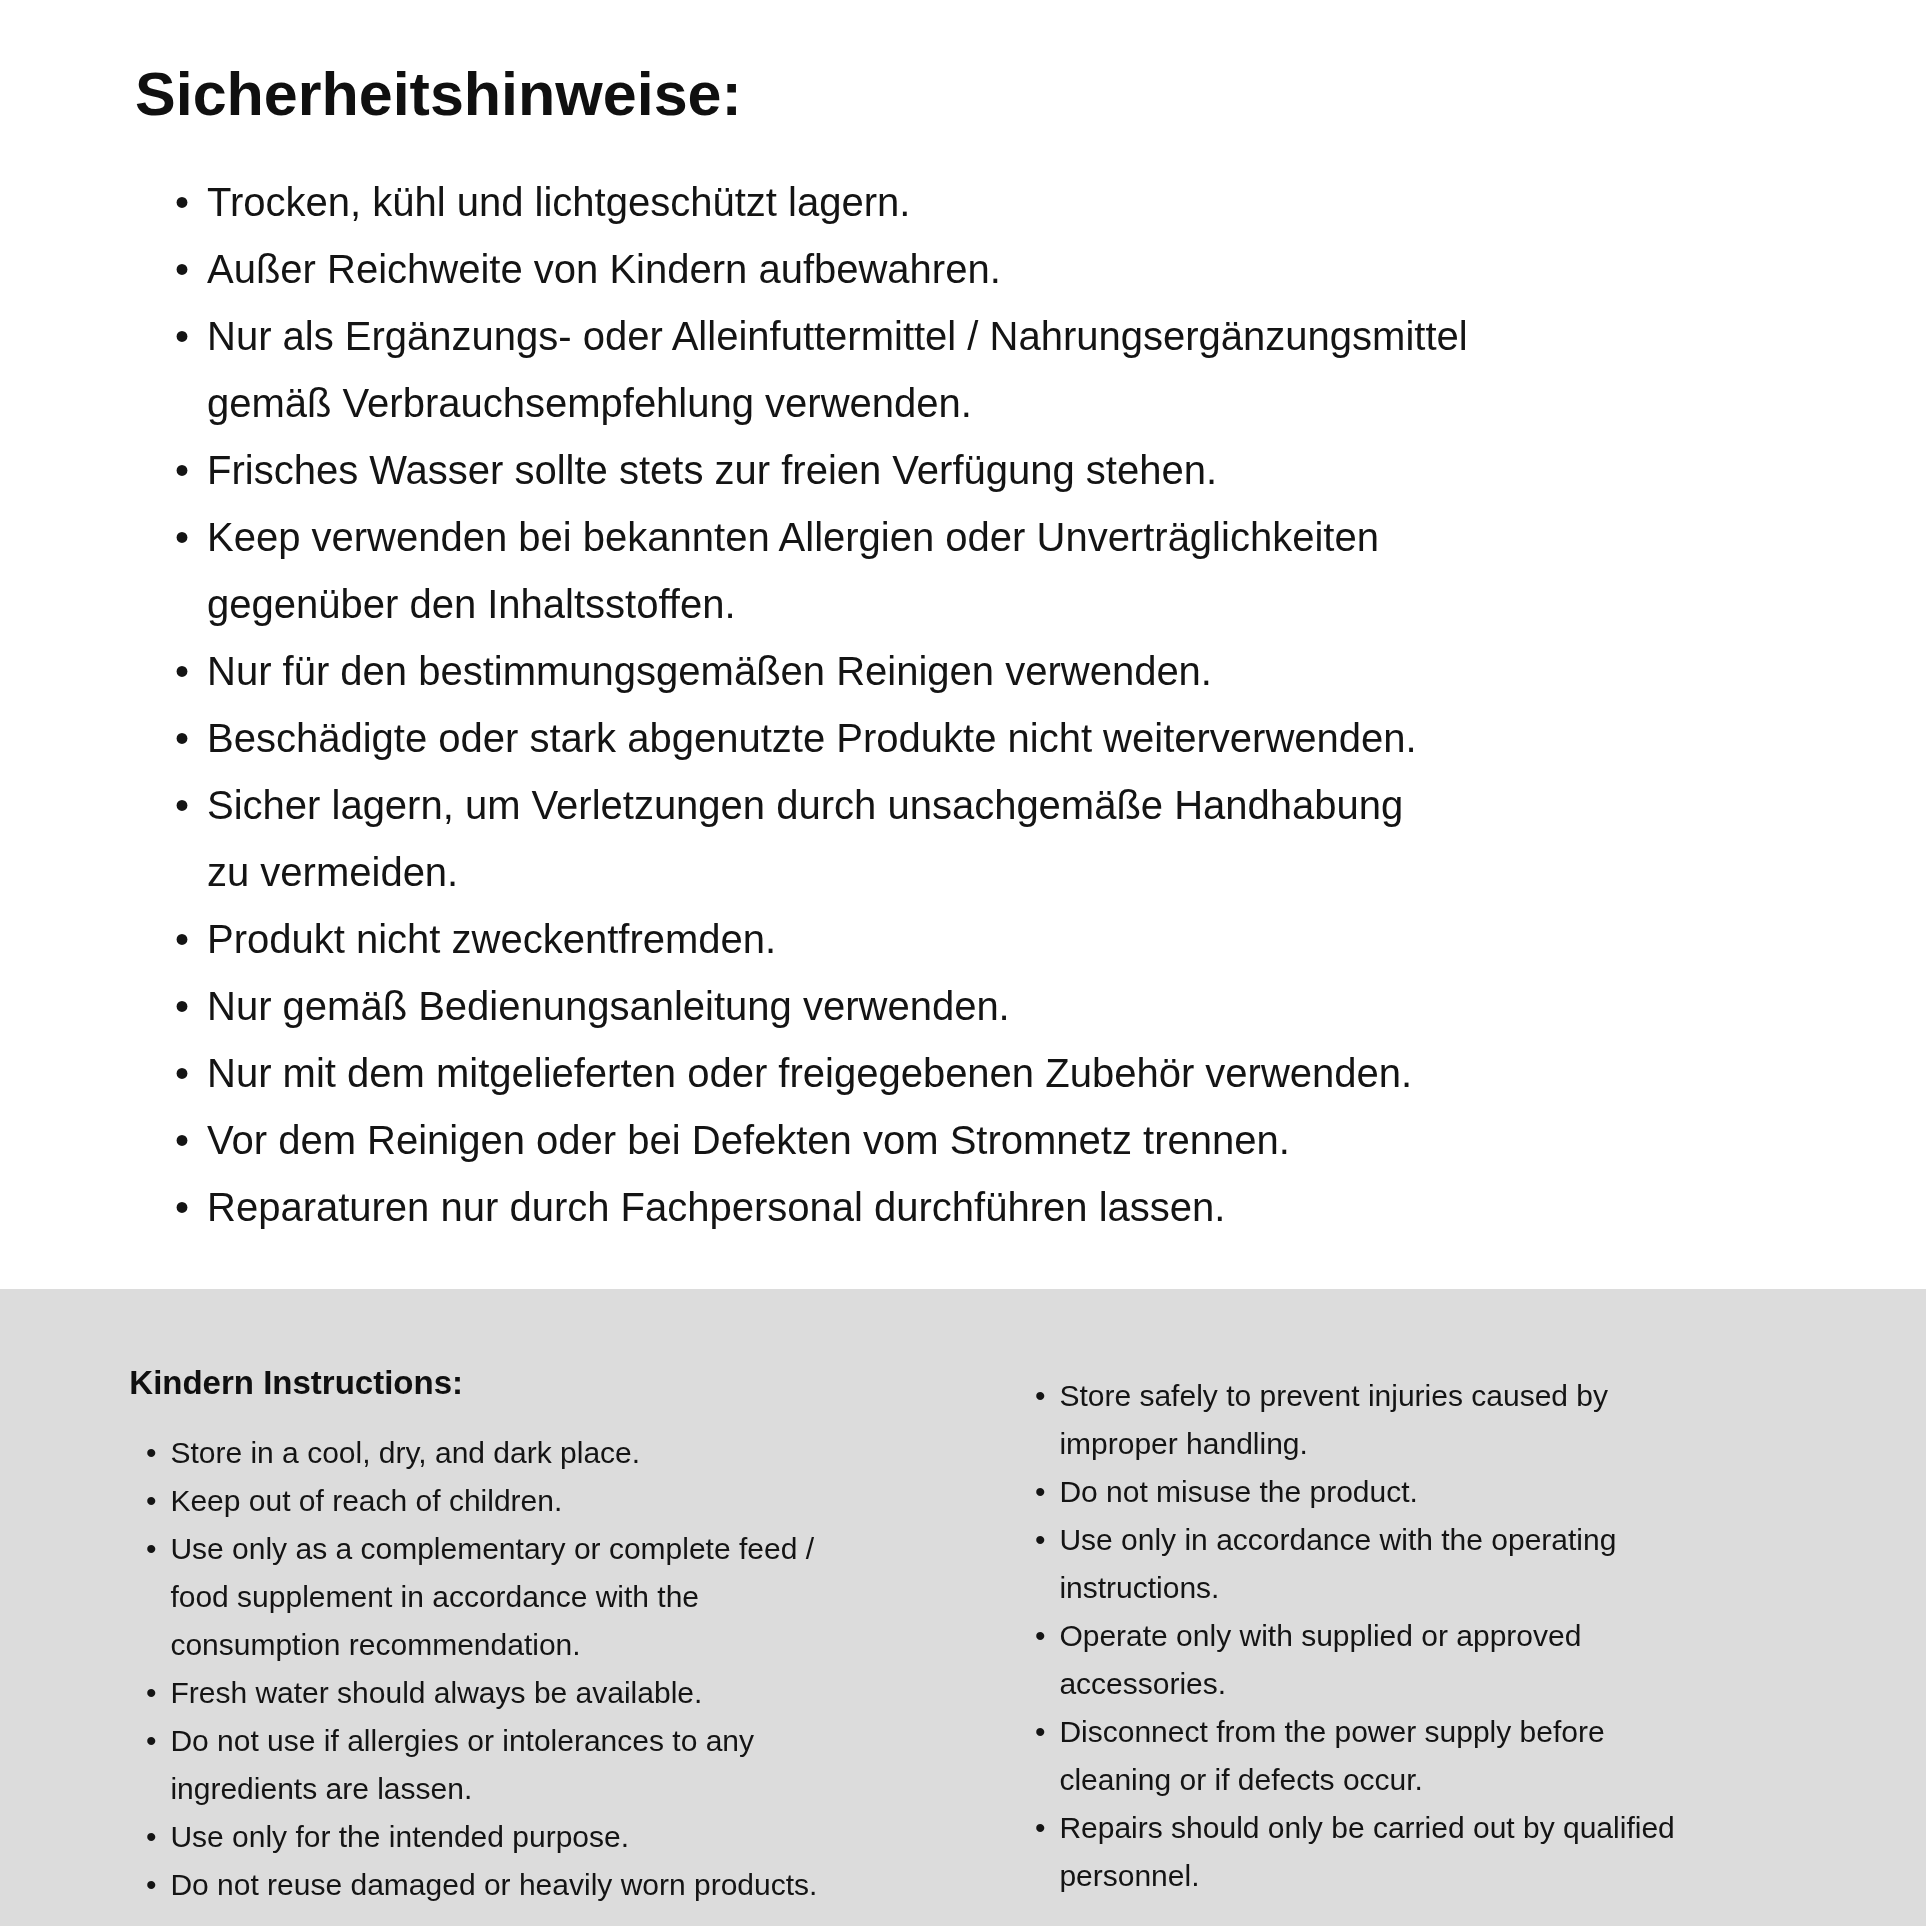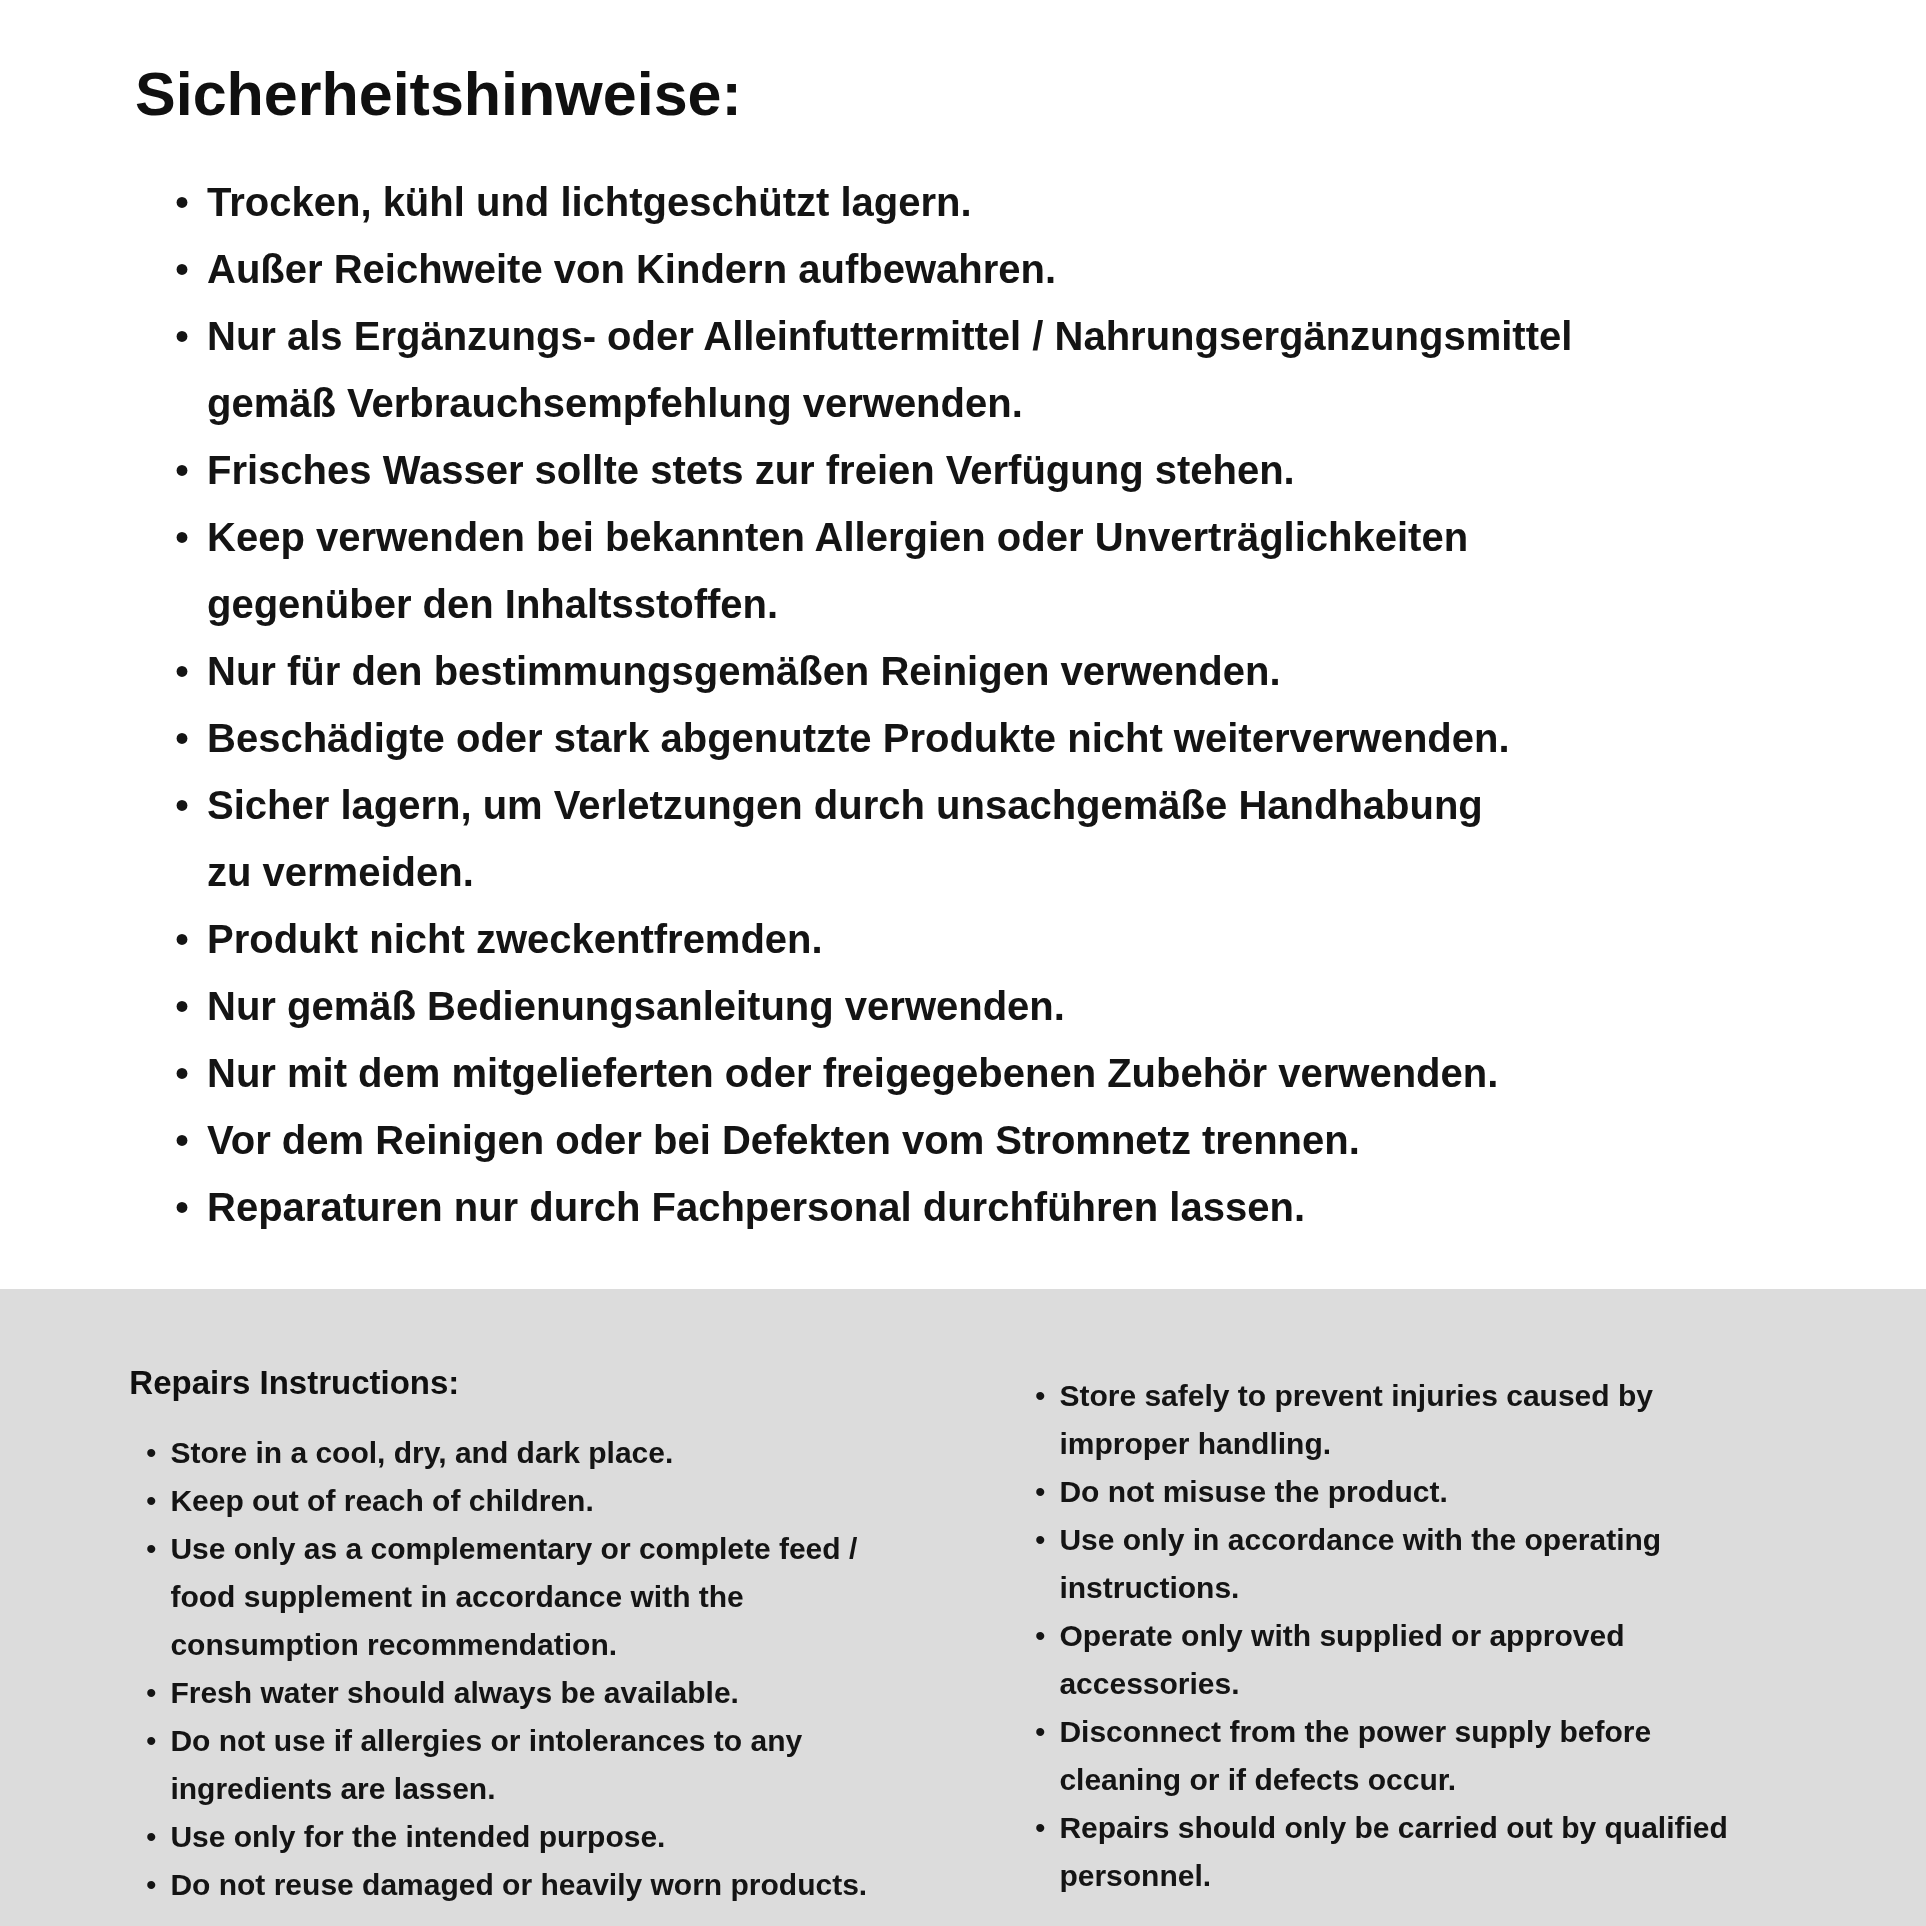--- a/index.html
+++ b/index.html
@@ -20,21 +20,21 @@
     font-size: 61px;
     font-weight: 700;
     line-height: 1.1;
     color: #101010;
   }
   .list { list-style: none; margin: 0; padding: 0; }
   .de-list { margin-left: 40px; font-size: 40px; line-height: 67px; }
   .li { display: flex; align-items: flex-start; }
   .marker { flex: none; }
   .de-list .marker { width: 32px; }
-  .txt { white-space: pre-line; font-weight: bold; }
+  .txt { white-space: pre-line; }
 
   
   .en-section {
     position: absolute;
     left: 0; top: 1289px;
     width: 1926px; height: 638px;
     background: #dcdcdc;
   }
   .en-col { position: absolute; }
   .col-left  { left: 128px;  top: 76px; width: 899px; }
@@ -111,21 +111,21 @@
         </li>
       <li class="li">
           <span class="marker">•</span>
           <span class="txt">Reparaturen nur durch Fachpersonal durchführen lassen.</span>
         </li>
     </ul>
   </section>
 
   <section class="en-section">
     <div class="en-col col-left">
-      <h2 class="en-heading">Repairs Instructions:</h2>
+      <h2 class="en-heading">Kindern Instructions:</h2>
       <ul class="list en-list">
         <li class="li">
             <span class="marker">•</span>
             <span class="txt">Store in a cool, dry, and dark place.</span>
           </li>
         <li class="li">
             <span class="marker">•</span>
             <span class="txt">Keep out of reach of children.</span>
           </li>
         <li class="li">

